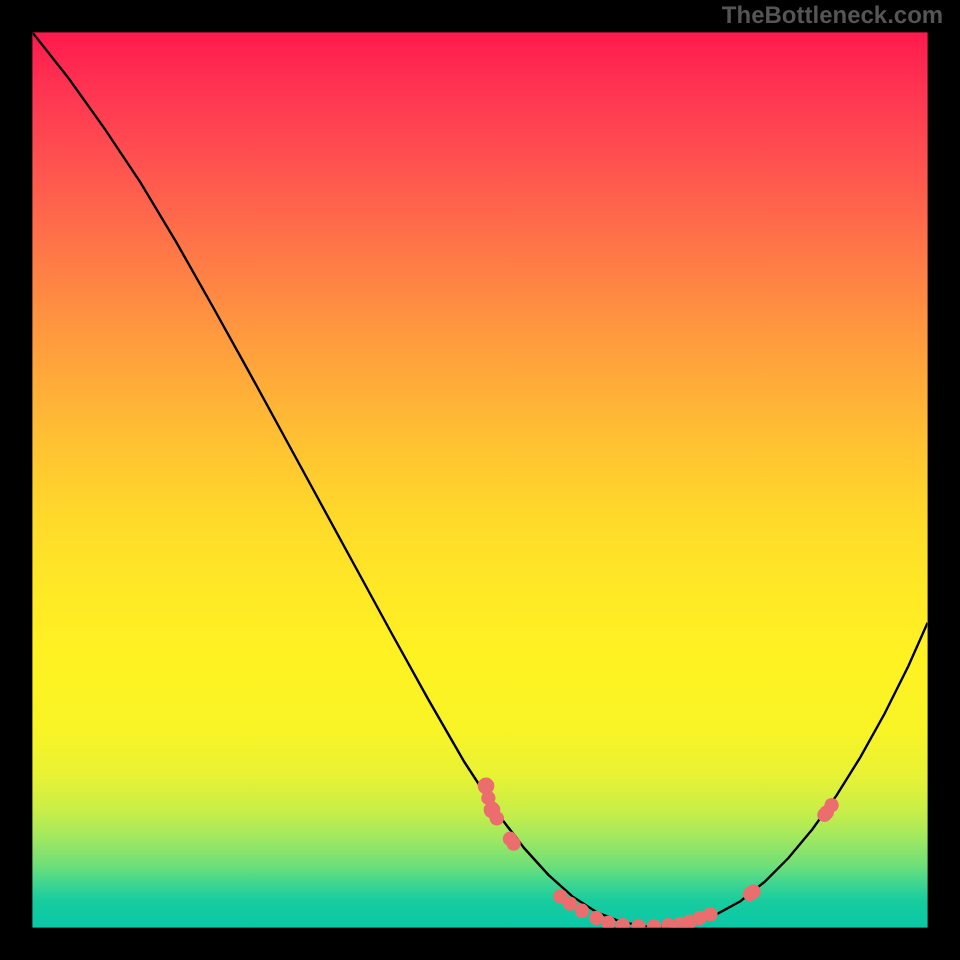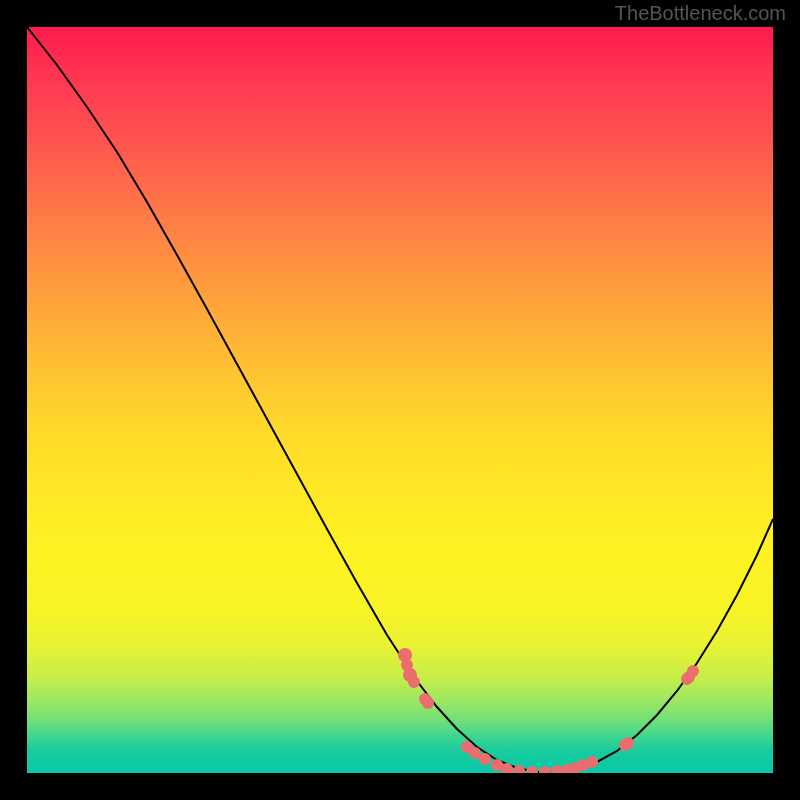--- a/index.html
+++ b/index.html
@@ -9,21 +9,21 @@
     background: #000;
     position: relative;
     font-family: Arial, sans-serif;
   }
   .watermark {
     position: absolute;
     top: 2px;
     right: 14px;
     color: #555;
     font-size: 20px;
-    font-weight: 400;
+    font-weight: 700;
     z-index: 10;
   }
   .plot-area {
     position: absolute;
     left: 27px;
     top: 27px;
     width: 746px;
     height: 746px;
     background: linear-gradient(to bottom,
       #ff1a4d 0%,

